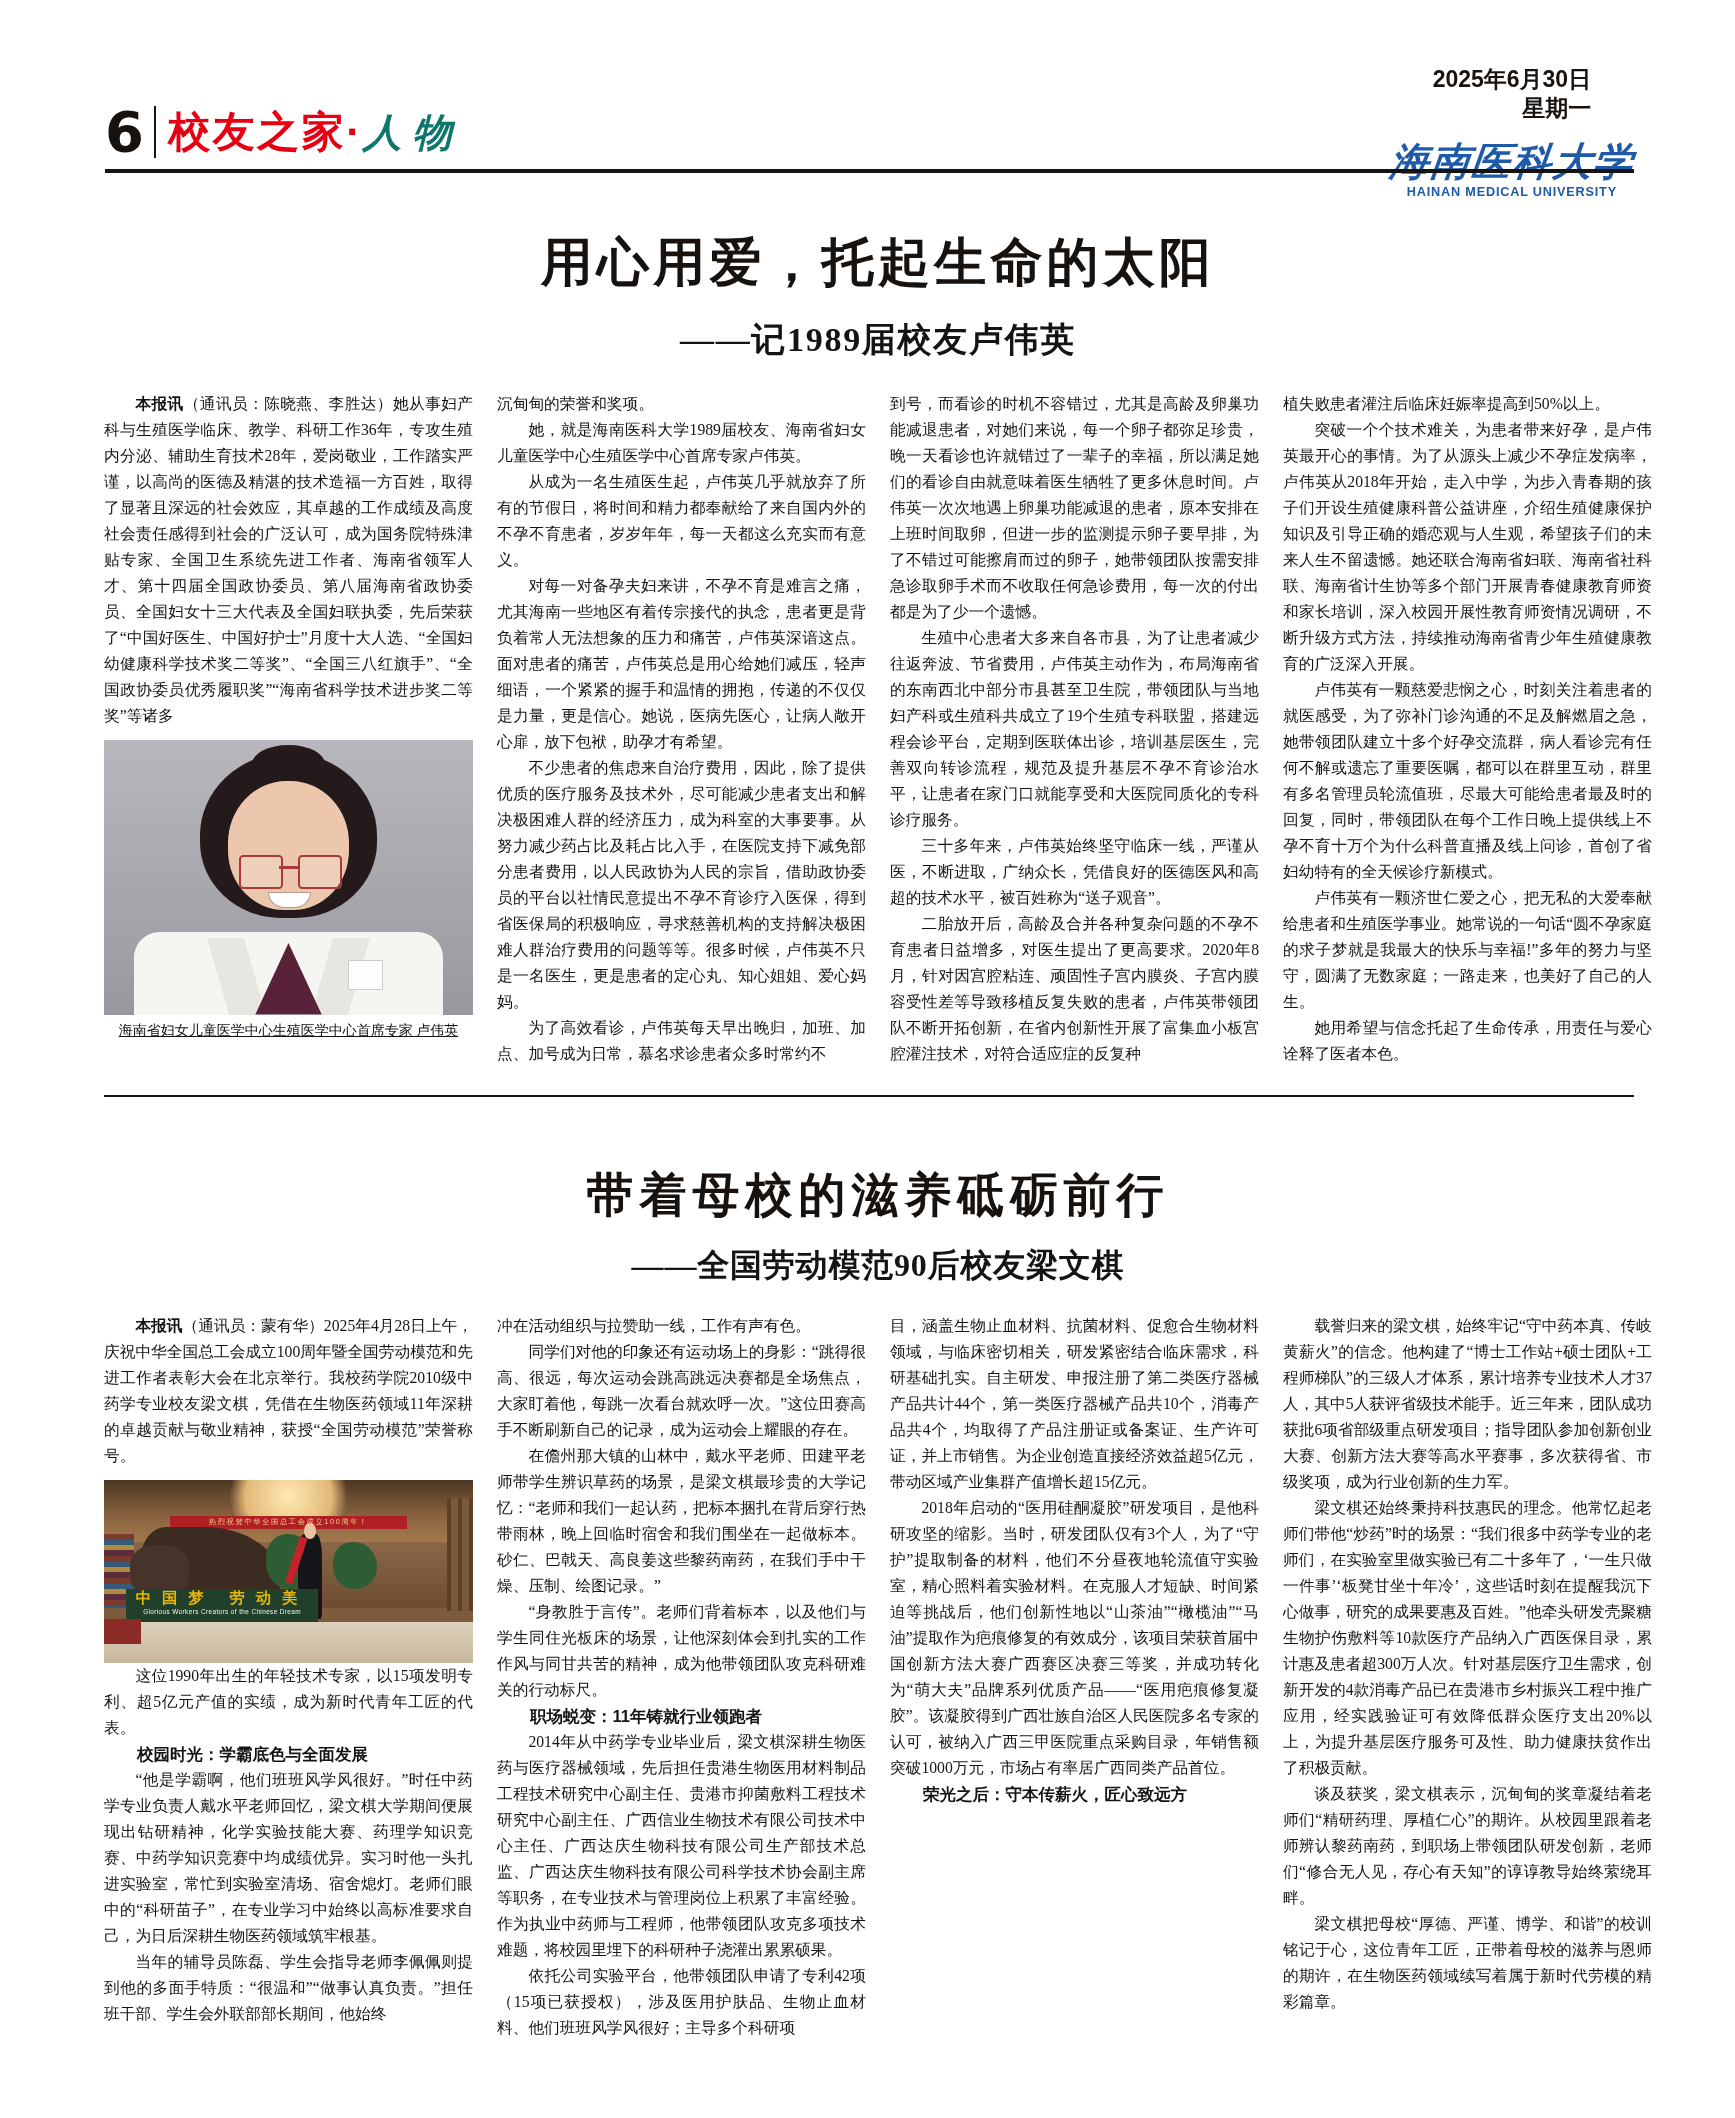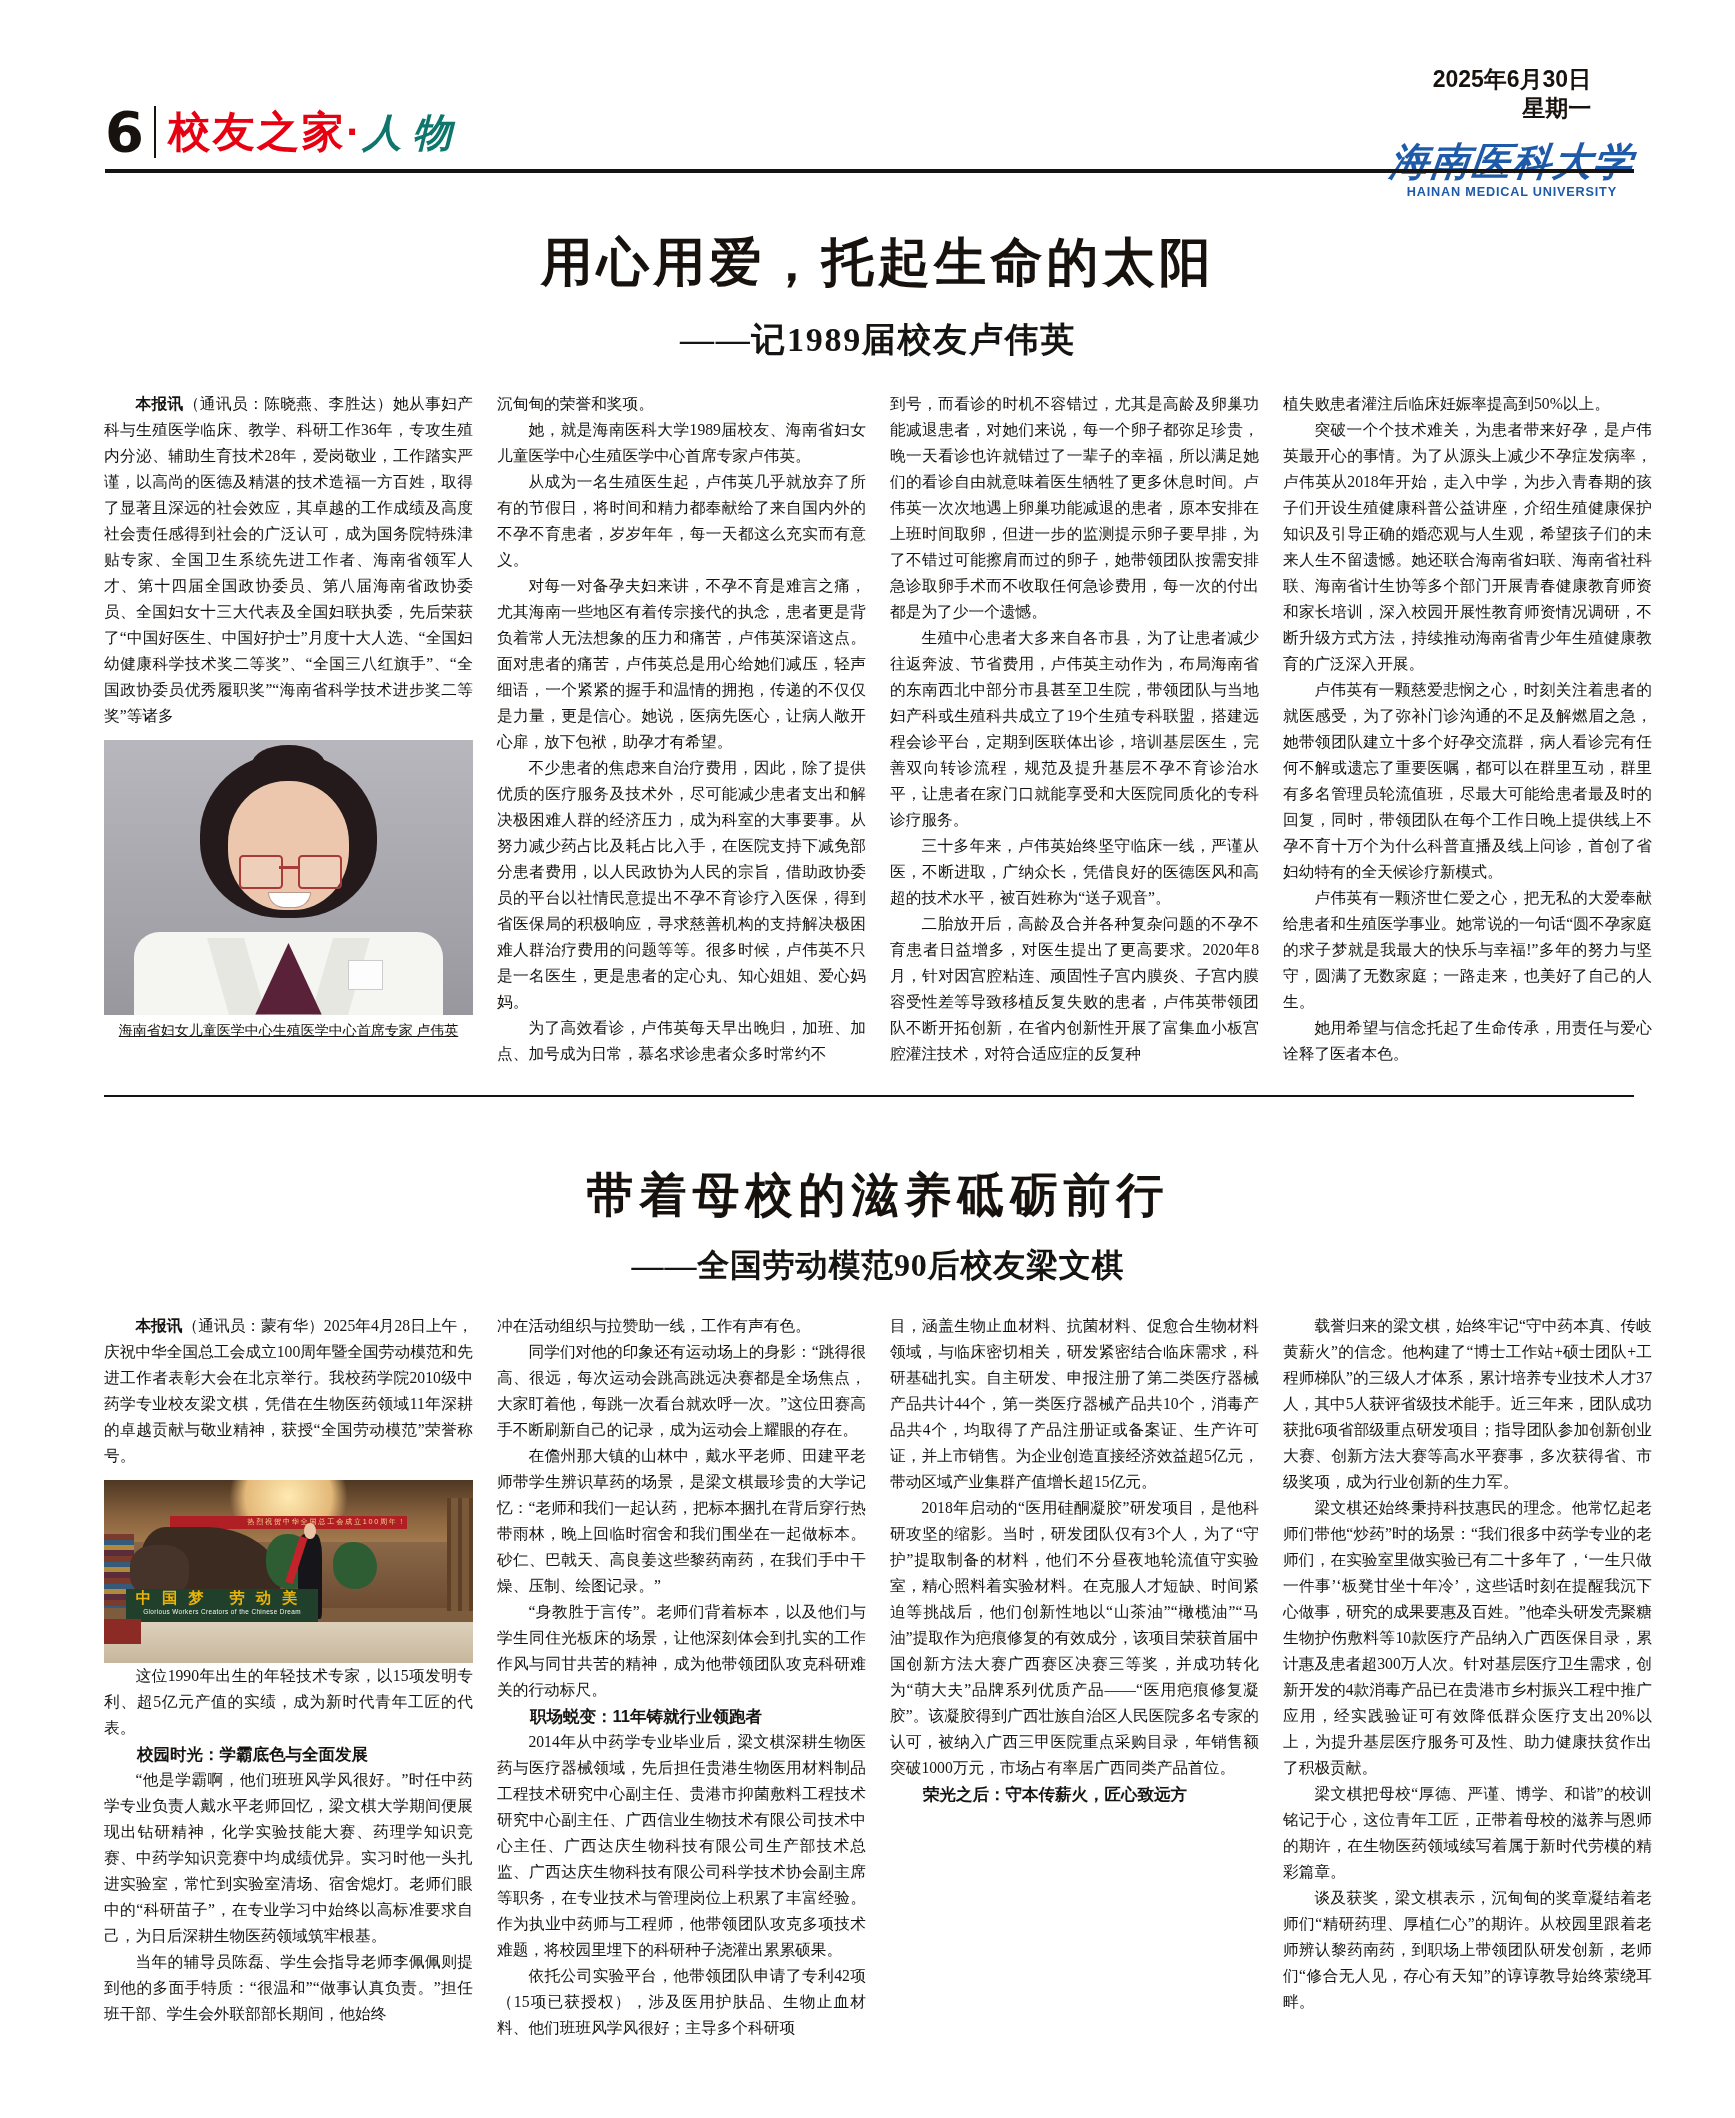--- a/index.html
+++ b/index.html
@@ -64,21 +64,21 @@
   .lu-badge{position:absolute;bottom:9%;left:66%;width:9%;height:10%;background:#fdfdfd;
             border:0.8px solid #ccc;}
   .figcap{font-size:14px;line-height:18.6px;text-align:center;margin-top:7.6px;color:#17120e;}
   
   .photo-liang{position:relative;width:100%;height:183px;overflow:hidden;background:#7c5c3c;}
   .lw-ceiling{position:absolute;top:0;left:0;right:0;height:34%;
               background:linear-gradient(180deg,#4e3722,#8a6440 60%,#a37a4c);}
   .lw-dome{position:absolute;top:-6%;left:30%;width:40%;height:30%;border-radius:50%;
            background:radial-gradient(circle,#ffeab2 0%,#e3b878 55%,rgba(150,105,60,0) 75%);}
   .lw-banner{position:absolute;top:20%;left:18%;width:64%;height:7%;background:#b01f24;
-             color:#f2d38a;font-size:7.2px;line-height:1.7;text-align:right;overflow:hidden;
+             color:#f2d38a;font-size:7.2px;line-height:1.7;text-align:center;overflow:hidden;
              letter-spacing:1.7px;font-family:"Liberation Sans",sans-serif;}
   .lw-wall{position:absolute;top:34%;left:0;right:0;height:36%;
            background:linear-gradient(180deg,#8a6747,#6d4c33);}
   .lw-shelf{position:absolute;top:30%;left:0;width:8%;height:40%;
             background:repeating-linear-gradient(180deg,#7b3b2c 0 6px,#355a7a 6px 11px,#b08a3c 11px 16px,#5b2d3c 16px 22px);}
   .lw-sculpt{position:absolute;top:26%;left:10%;width:38%;height:42%;background:#3b2b21;
              border-radius:18% 55% 30% 20%/40% 70% 25% 30%;}
   .lw-sculpt2{position:absolute;top:36%;left:7%;width:16%;height:28%;background:#46332a;border-radius:40%;}
   .lw-plant1,.lw-plant2{position:absolute;background:#2e5d33;border-radius:45% 55% 50% 50%;}
   .lw-plant1{top:30%;left:44%;width:13%;height:30%;}
@@ -218,20 +218,20 @@
           <p class="para">依托公司实验平台，他带领团队申请了专利42项（15项已获授权），涉及医用护肤品、生物止血材料、他们班班风学风很好；主导多个科研项</p>
         </div>
       <div class="colm">
           <p class="para cont">目，涵盖生物止血材料、抗菌材料、促愈合生物材料领域，与临床密切相关，研发紧密结合临床需求，科研基础扎实。自主研发、申报注册了第二类医疗器械产品共计44个，第一类医疗器械产品共10个，消毒产品共4个，均取得了产品注册证或备案证、生产许可证，并上市销售。为企业创造直接经济效益超5亿元，带动区域产业集群产值增长超15亿元。</p>
           <p class="para">2018年启动的“医用硅酮凝胶”研发项目，是他科研攻坚的缩影。当时，研发团队仅有3个人，为了“守护”提取制备的材料，他们不分昼夜地轮流值守实验室，精心照料着实验材料。在克服人才短缺、时间紧迫等挑战后，他们创新性地以“山茶油”“橄榄油”“马油”提取作为疤痕修复的有效成分，该项目荣获首届中国创新方法大赛广西赛区决赛三等奖，并成功转化为“萌大夫”品牌系列优质产品——“医用疤痕修复凝胶”。该凝胶得到广西壮族自治区人民医院多名专家的认可，被纳入广西三甲医院重点采购目录，年销售额突破1000万元，市场占有率居广西同类产品首位。</p>
           <div class="inline-subhead">荣光之后：守本传薪火，匠心致远方</div>
         </div>
       <div class="colm">
           <p class="para">载誉归来的梁文棋，始终牢记“守中药本真、传岐黄薪火”的信念。他构建了“博士工作站+硕士团队+工程师梯队”的三级人才体系，累计培养专业技术人才37人，其中5人获评省级技术能手。近三年来，团队成功获批6项省部级重点研发项目；指导团队参加创新创业大赛、创新方法大赛等高水平赛事，多次获得省、市级奖项，成为行业创新的生力军。</p>
           <p class="para">梁文棋还始终秉持科技惠民的理念。他常忆起老师们带他“炒药”时的场景：“我们很多中药学专业的老师们，在实验室里做实验已有二十多年了，‘一生只做一件事’‘板凳甘坐十年冷’，这些话时刻在提醒我沉下心做事，研究的成果要惠及百姓。”他牵头研发壳聚糖生物护伤敷料等10款医疗产品纳入广西医保目录，累计惠及患者超300万人次。针对基层医疗卫生需求，创新开发的4款消毒产品已在贵港市乡村振兴工程中推广应用，经实践验证可有效降低群众医疗支出20%以上，为提升基层医疗服务可及性、助力健康扶贫作出了积极贡献。</p>
+          <p class="para">谈及获奖，梁文棋表示，沉甸甸的奖章凝结着老师们“精研药理、厚植仁心”的期许。从校园里跟着老师辨认黎药南药，到职场上带领团队研发创新，老师们“修合无人见，存心有天知”的谆谆教导始终萦绕耳畔。</p>
           <p class="para">梁文棋把母校“厚德、严谨、博学、和谐”的校训铭记于心，这位青年工匠，正带着母校的滋养与恩师的期许，在生物医药领域续写着属于新时代劳模的精彩篇章。</p>
-          <p class="para">谈及获奖，梁文棋表示，沉甸甸的奖章凝结着老师们“精研药理、厚植仁心”的期许。从校园里跟着老师辨认黎药南药，到职场上带领团队研发创新，老师们“修合无人见，存心有天知”的谆谆教导始终萦绕耳畔。</p>
         </div>
     </div>
   </div>
 
 </div>
 
 
 </body></html>

